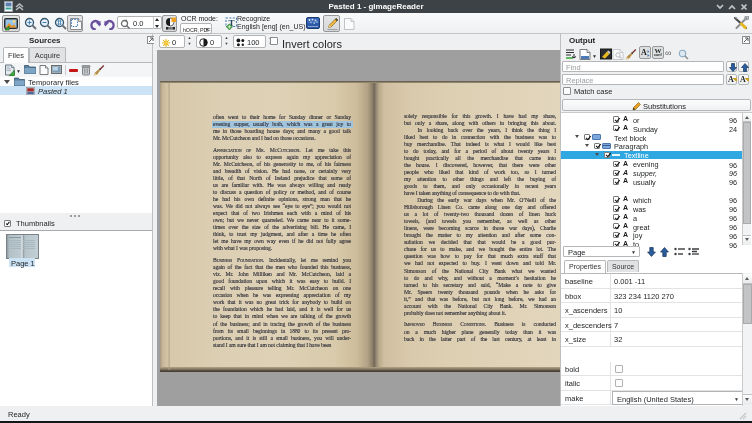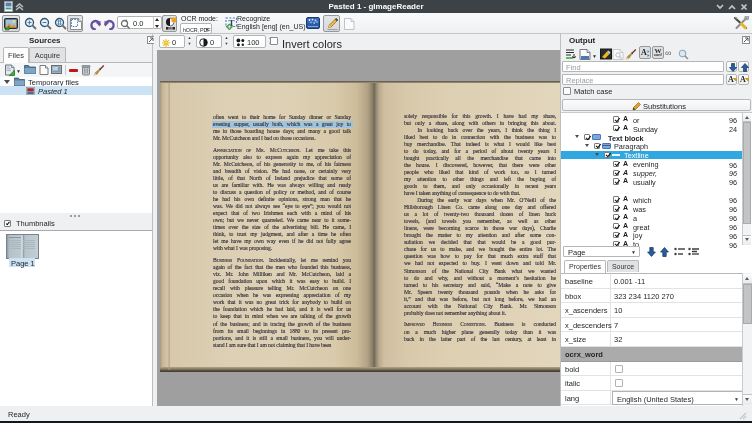--- a/index.html
+++ b/index.html
@@ -475,21 +475,21 @@
       <div class="trow" style="top:10.9px;">
         <div class="tchk" style="left:52px"></div>
         <div class="aicon" style="left:62px">A</div>
         <div class="ttext" style="left:72px;">Sunday</div>
         <div class="cf">24</div>
       </div>
       <div class="trow" style="top:19.8px;">
         <div class="texp" style="left:14px"></div>
         <div class="tchk" style="left:23px"></div>
         <div class="abs" style="left:31px;top:1.5px;width:9px;height:5.5px;background:#7ba7dd;border:1px solid #4a77ad;border-radius:1px"></div>
-        <div class="ttext" style="left:47px;font-weight:bold;">Text block</div>
+        <div class="ttext" style="left:53px;">Text block</div>
       </div>
       <div class="trow" style="top:28.700000000000003px;">
         <div class="texp" style="left:24px"></div>
         <div class="tchk" style="left:33px"></div>
         <div class="abs" style="left:41px;top:1.5px;width:9px;height:5.5px;background:repeating-linear-gradient(#7ba7dd 0,#7ba7dd 1.4px,#3a5a8e 1.4px,#3a5a8e 2.4px);border:1px solid #4a77ad;border-radius:1px"></div>
         <div class="ttext" style="left:53px;">Paragraph</div>
       </div>
       <div class="trow" style="top:37.6px;background:#2fa7e0;width:181px;">
         <div class="texp" style="left:34px"></div>
         <div class="tchk" style="left:43px"></div>
@@ -602,36 +602,33 @@
       <div class="prow" style="top:43.8px">
         <div class="pdiv"></div>
         <div class="plabel">x_descenders</div>
         <div class="pval">7</div>
       </div>
       <div class="prow" style="top:58.4px">
         <div class="pdiv"></div>
         <div class="plabel">x_size</div>
         <div class="pval">32</div>
       </div>
-      <div class="prow" style="top:73px;background:#ababab;border-bottom:1px solid #9a9a9a;width:182px">
-        <div class="plabel" style="font-weight:bold">ocrx_word</div>
-      </div>
       <div class="prow" style="top:87.6px">
         <div class="pdiv"></div>
         <div class="plabel">bold</div>
         <div class="abs" style="left:54px;top:3px;width:8px;height:8px;border:1px solid #b0b2b4;background:#fdfdfd;border-radius:1px"></div>
       </div>
       <div class="prow" style="top:102.2px">
         <div class="pdiv"></div>
         <div class="plabel">italic</div>
         <div class="abs" style="left:54px;top:3px;width:8px;height:8px;border:1px solid #b0b2b4;background:#fdfdfd;border-radius:1px"></div>
       </div>
       <div class="prow" style="top:116.8px">
         <div class="pdiv"></div>
-        <div class="plabel">lang</div>
+        <div class="plabel">make</div>
         <div class="abs" style="left:51px;top:0px;width:131px;height:14px;background:#fff;border:1px solid #b0b2b4;padding:3px 0 0 4px;font-size:7.5px">English (United States)<span style="position:absolute;right:3px;top:4px;font-size:5px;color:#333">▼</span></div>
       </div>
     </div>
  <div id="pscroll">
   <div class="abs" style="left:0px;top:1px;width:9px;height:10px;background:linear-gradient(#fdfdfd,#e8eaeb);border-bottom:1px solid #c0c2c4"></div>
   <div class="abs" style="left:2px;top:4px;width:0;height:0;border-left:2.2px solid transparent;border-right:2.2px solid transparent;border-bottom:3.2px solid #5a5c5e"></div>
   <div class="abs" style="left:0px;top:11px;width:9px;height:40px;background:#c2c4c6;border:1px solid #a8aaac"></div>
   <div class="abs" style="left:0px;top:121px;width:9px;height:11px;background:linear-gradient(#fdfdfd,#e8eaeb);border-top:1px solid #c0c2c4"></div>
   <div class="abs" style="left:2px;top:125px;width:0;height:0;border-left:2.2px solid transparent;border-right:2.2px solid transparent;border-top:3.2px solid #5a5c5e"></div>
  </div>

